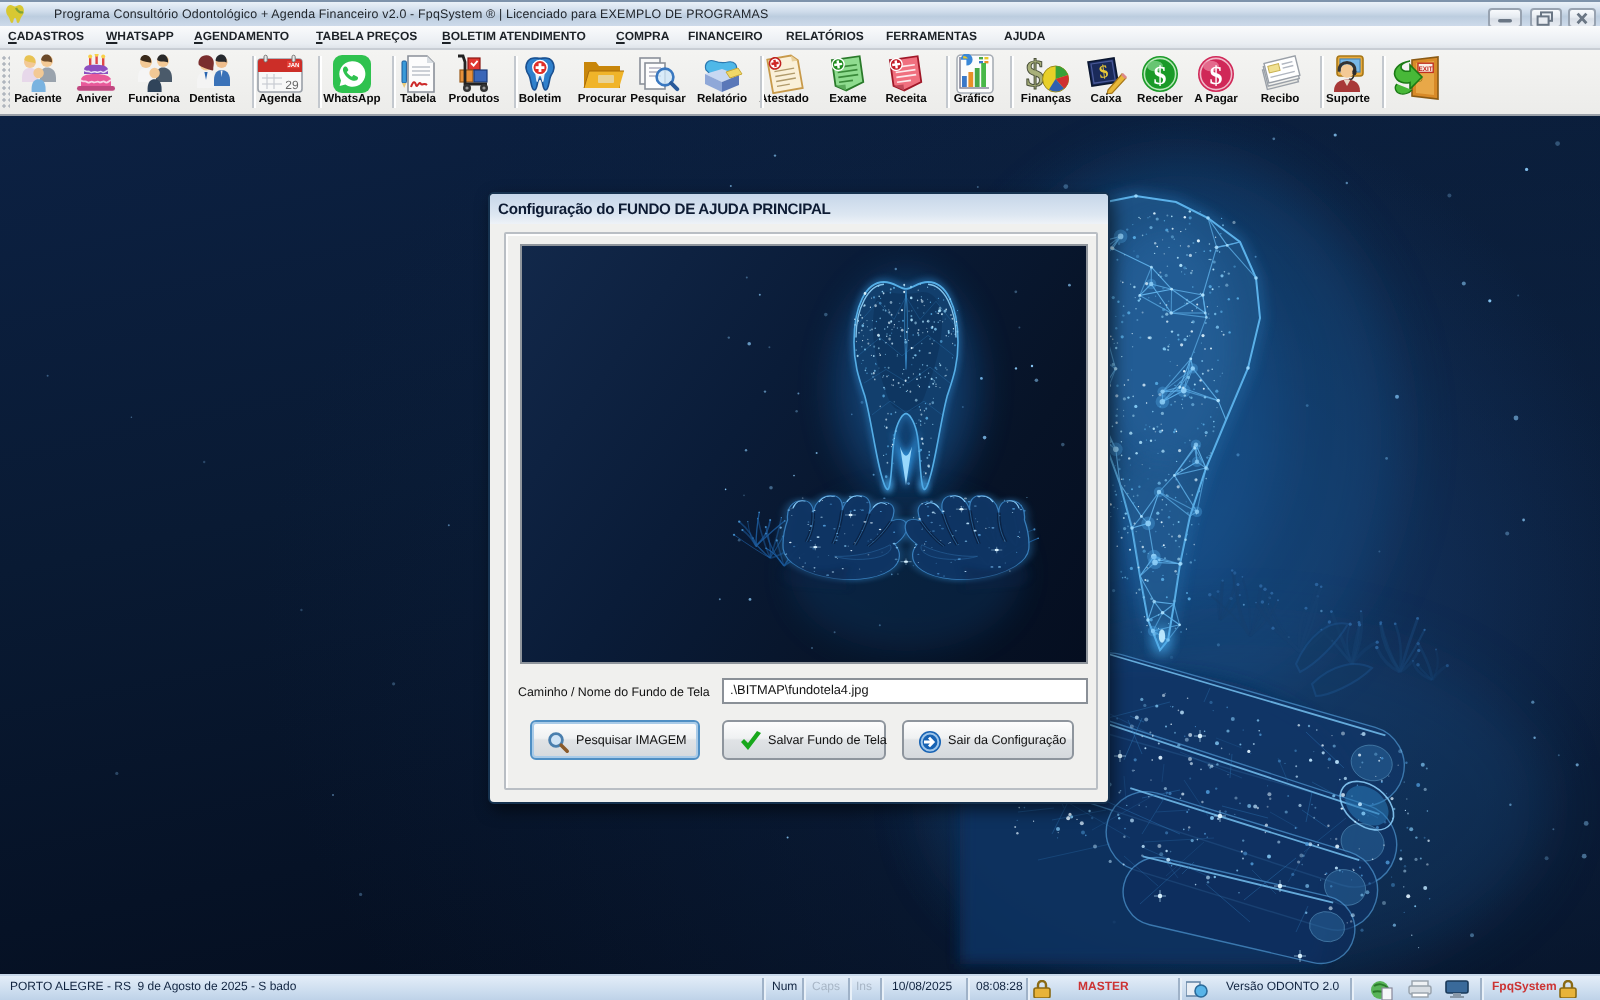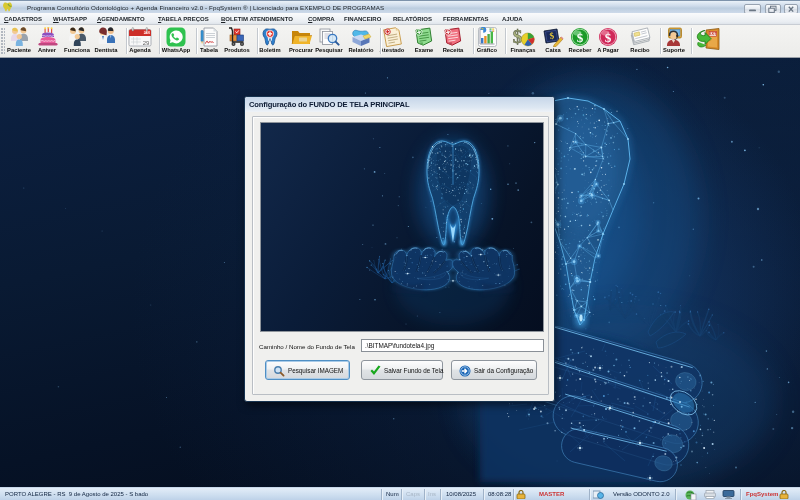--- a/index.html
+++ b/index.html
@@ -1742,21 +1742,21 @@
             <path d="M647 420 L653 420 M650 417 L650 423" stroke="#bfe8ff" stroke-width="0.4" opacity="0.8"></path>
 </g>
 <g stroke="#1d5590" fill="#123a63" opacity="0.45">
 <path d="M648 274 C654 260 664 252 674 254 C668 264 658 274 650 278 Z"></path>
 <path d="M656 284 C666 274 678 272 686 276 C678 284 664 290 658 290 Z"></path>
 </g>
 </g>
       </svg>
 
     <div id="dlg">
-      <div id="dlg-title">Configuração do FUNDO DE TELA PRINCIPAL</div>
+      <div id="dlg-title">Configuração do FUNDO DE AJUDA PRINCIPAL</div>
       <div id="dlg-inner">
         <div id="preview">
           <svg width="282" height="210" viewBox="0 0 282 210">
               <use href="#toothart"></use>
             </svg>
         </div>
         <div id="caminho-lab">Caminho / Nome do Fundo de Tela</div>
         <div id="caminho-inp">.\BITMAP\fundotela4.jpg</div>
         <div class="dbtn" style="left:12px;width:85px;border-color:#4f8fc4;box-shadow:0 0 0 1px #a9cbe8 inset;">
           <svg class="dic" width="12" height="12" viewBox="0 0 12 12">

